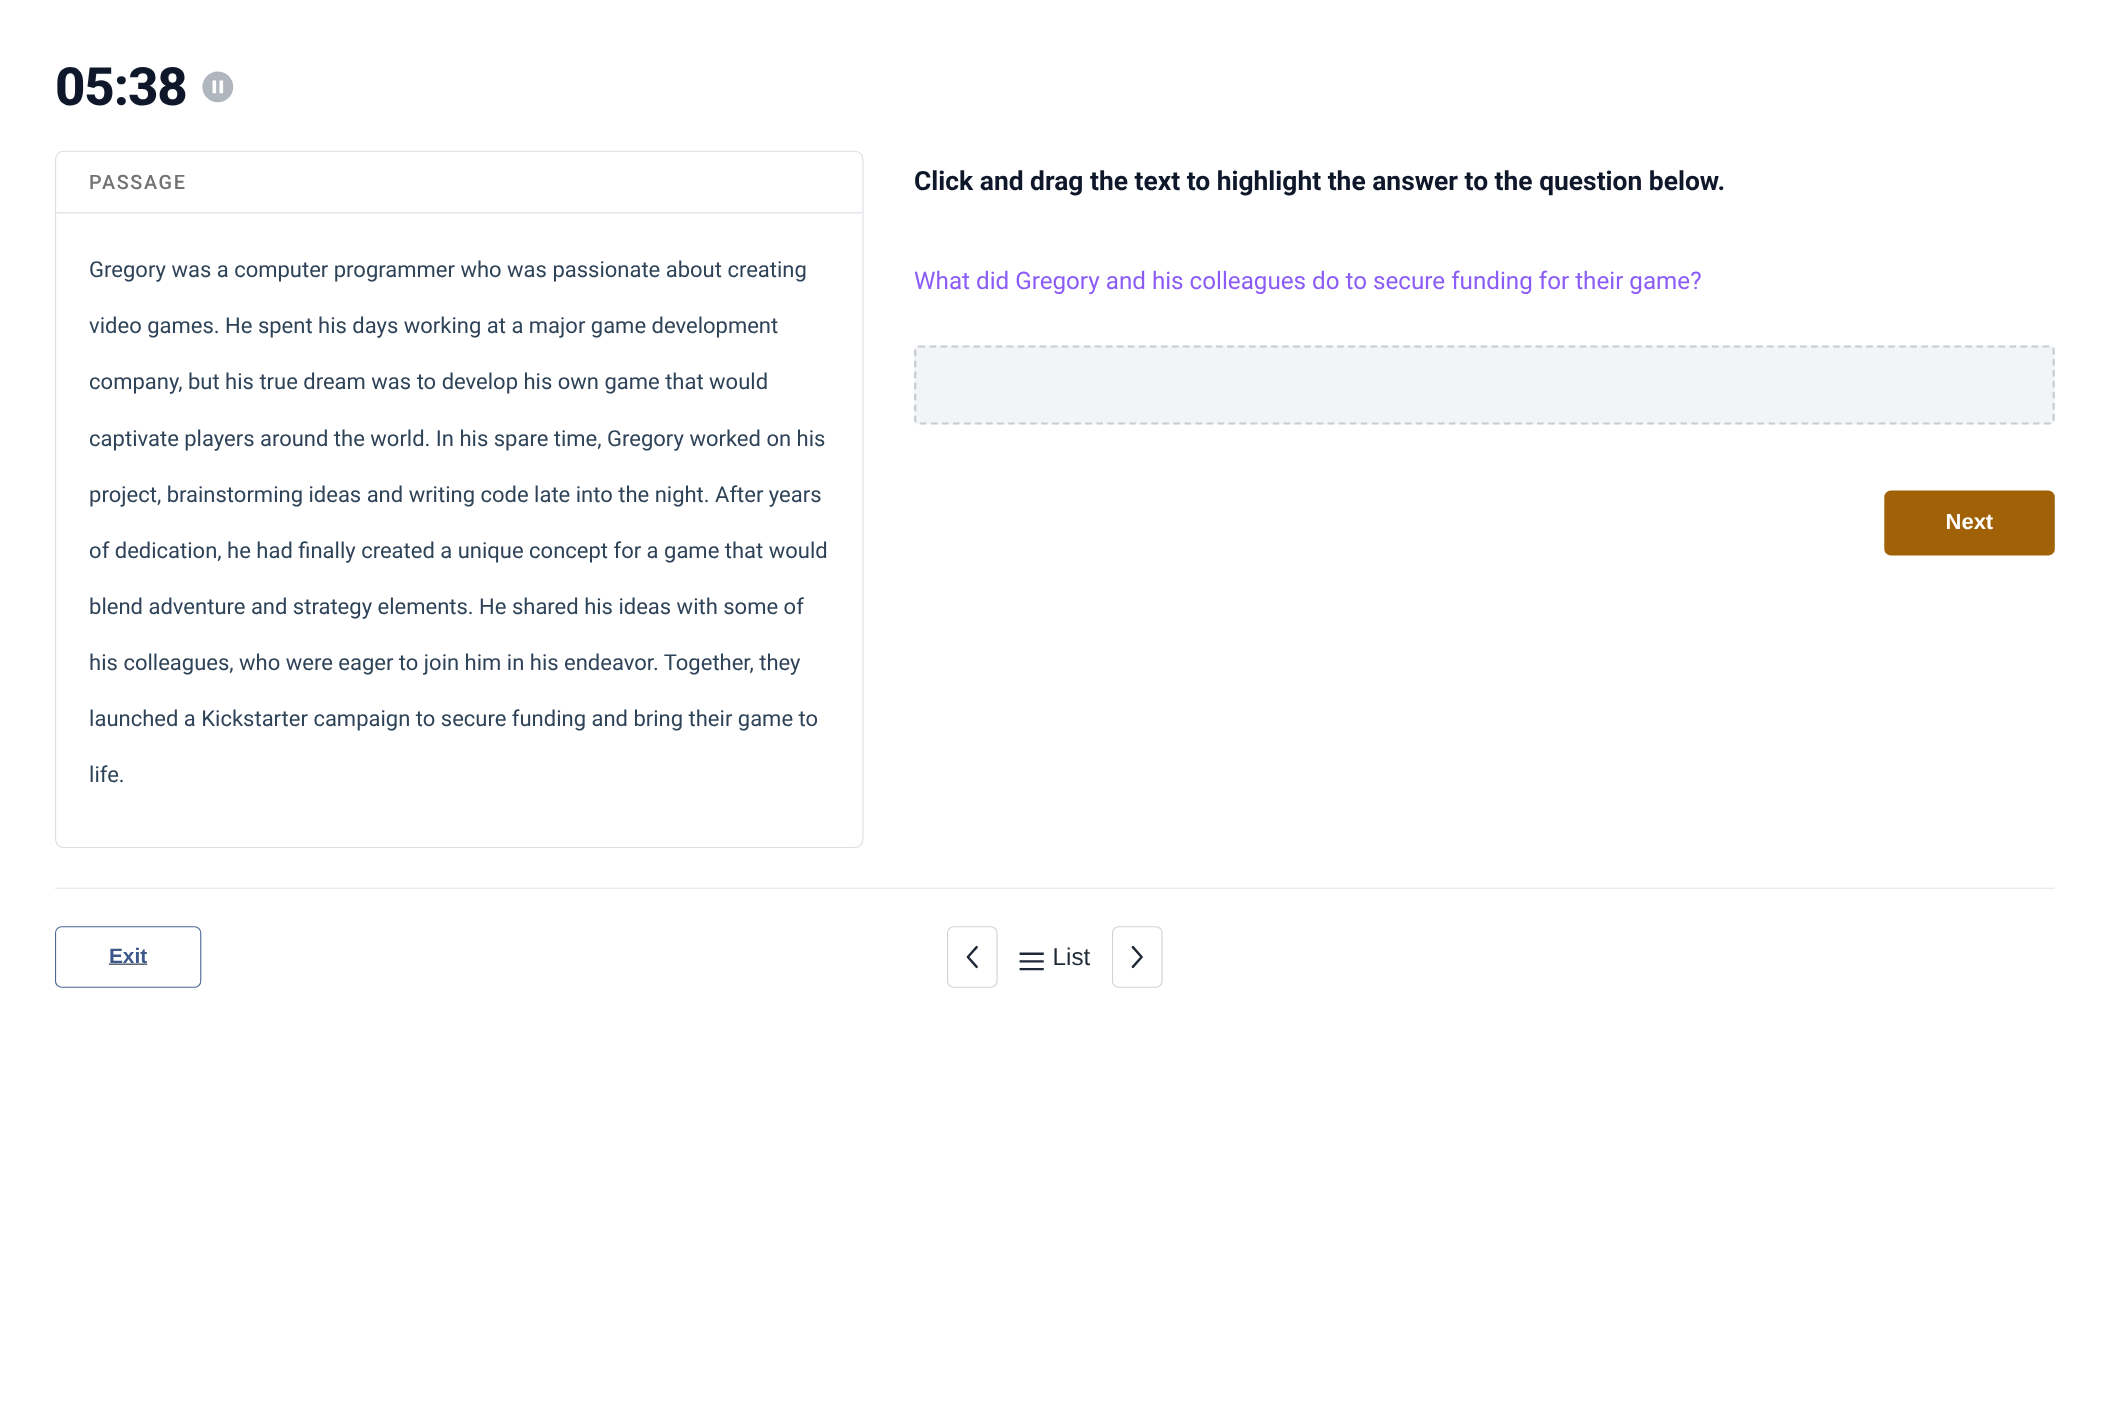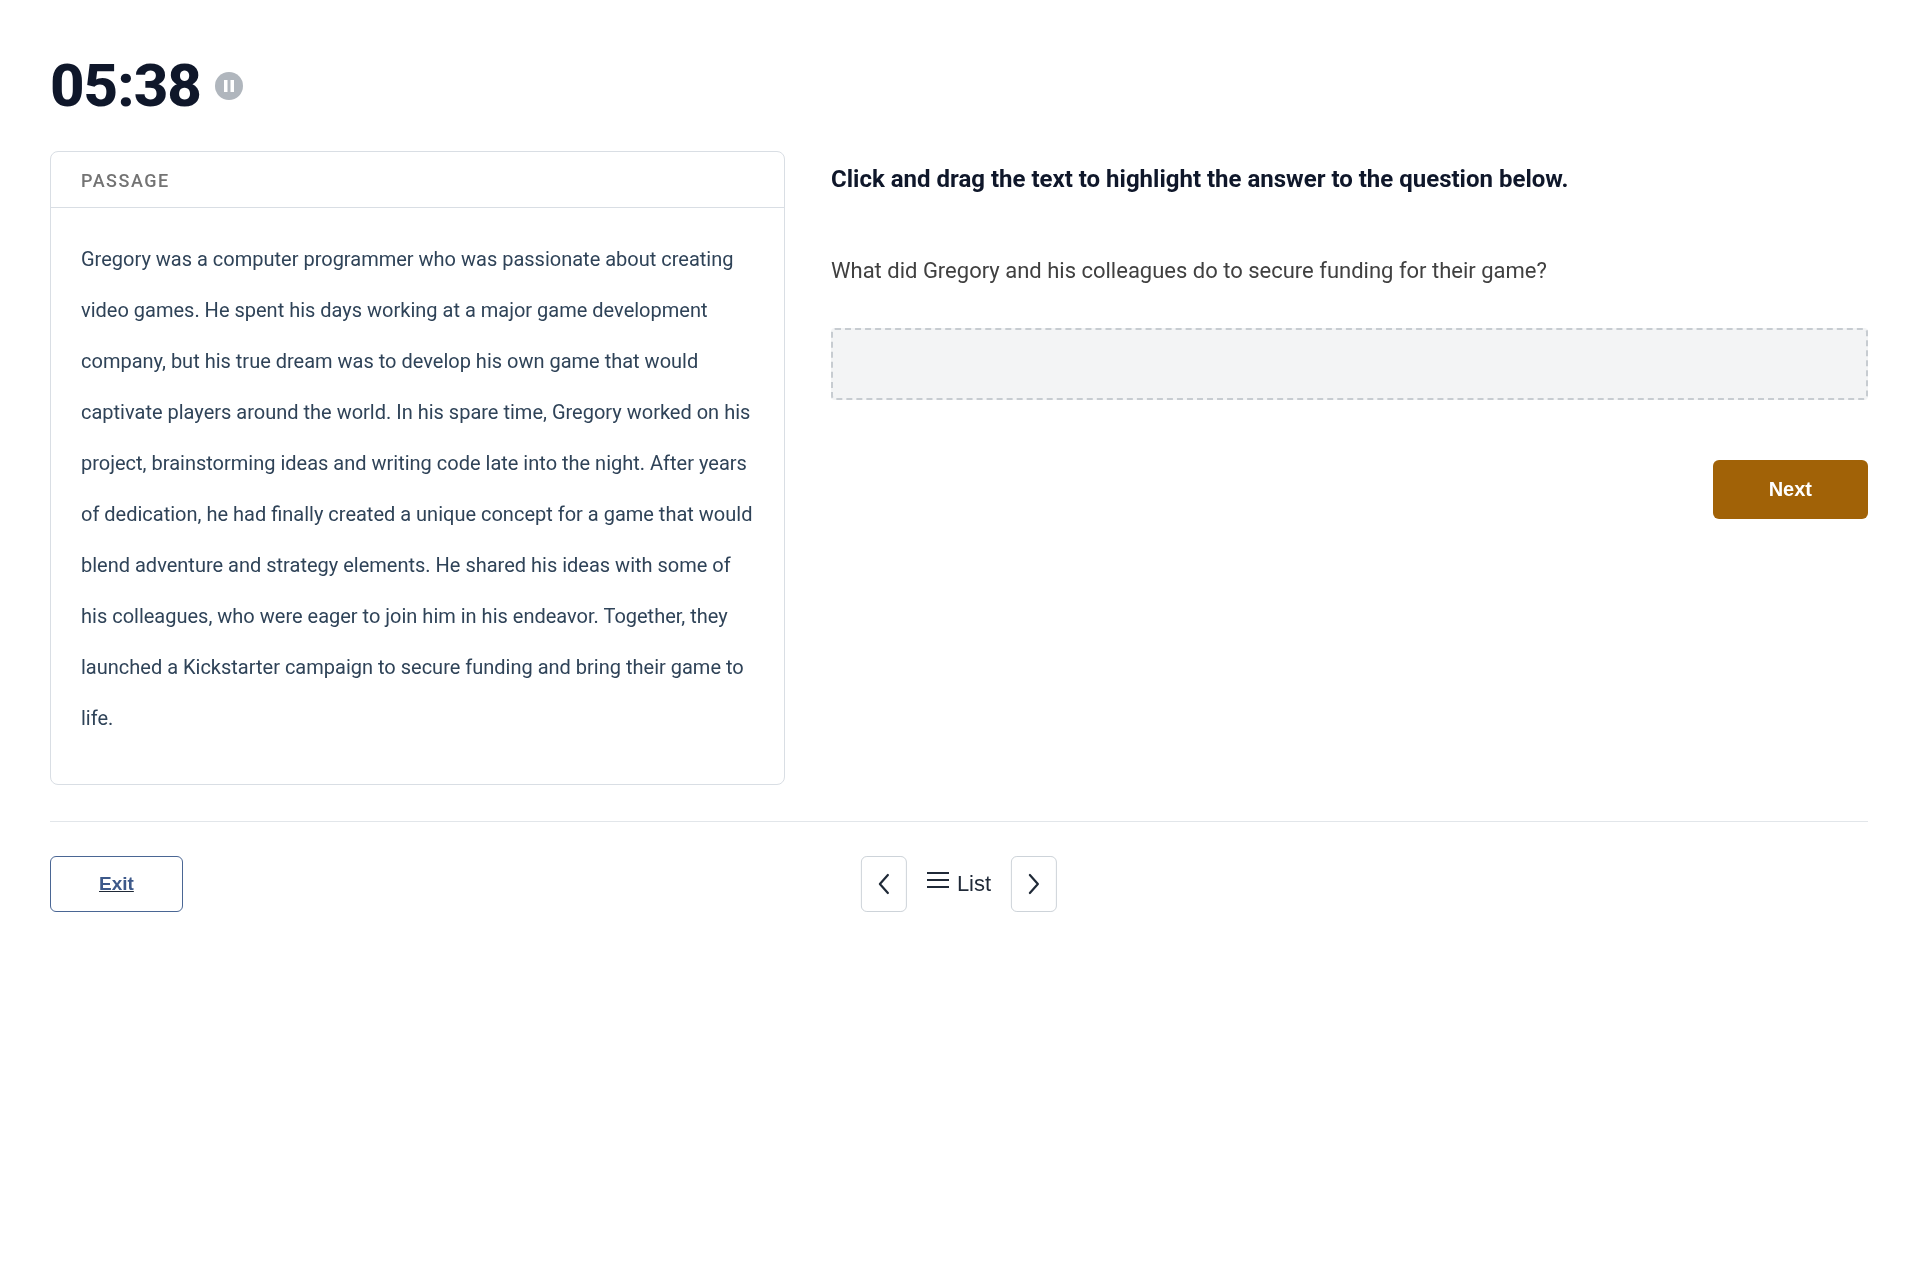--- a/index.html
+++ b/index.html
@@ -13,21 +13,21 @@
       padding: 50px 50px 30px 50px;
       color: #1f2937;
     }
     .timer-row {
       display: flex;
       align-items: center;
       gap: 14px;
       margin-bottom: 30px;
     }
     .timer {
-      font-size: 60px;
+      font-size: 48px;
       font-weight: 800;
       color: #0f172a;
       letter-spacing: -1px;
     }
     .pause-btn {
       width: 28px;
       height: 28px;
       border-radius: 50%;
       background: #b0b6bd;
       border: none;
@@ -78,21 +78,21 @@
     }
     .instruction {
       font-size: 24px;
       font-weight: 700;
       color: #0f172a;
       line-height: 1.55;
       margin-bottom: 56px;
     }
     .question {
       font-size: 22px;
-      color: #404040;
+      color: #8b5cf6;
       line-height: 1.55;
       margin-bottom: 40px;
     }
     .answer-drop {
       min-height: 72px;
       border: 2px dashed #c7ccd1;
       border-radius: 4px;
       background: #f3f4f5;
       margin-bottom: 60px;
     }
@@ -140,21 +140,21 @@
       border: 1px solid #cdd3d9;
       background: #ffffff;
       border-radius: 6px;
       display: flex;
       align-items: center;
       justify-content: center;
       cursor: pointer;
     }
     .list-btn {
       display: flex;
-      align-items: flex-start;
+      align-items: flex-end;
       gap: 8px;
       font-size: 22px;
       color: #1f2937;
       background: none;
       border: none;
       cursor: pointer;
     }
     .footer-wrap {
       position: relative;
       display: flex;

